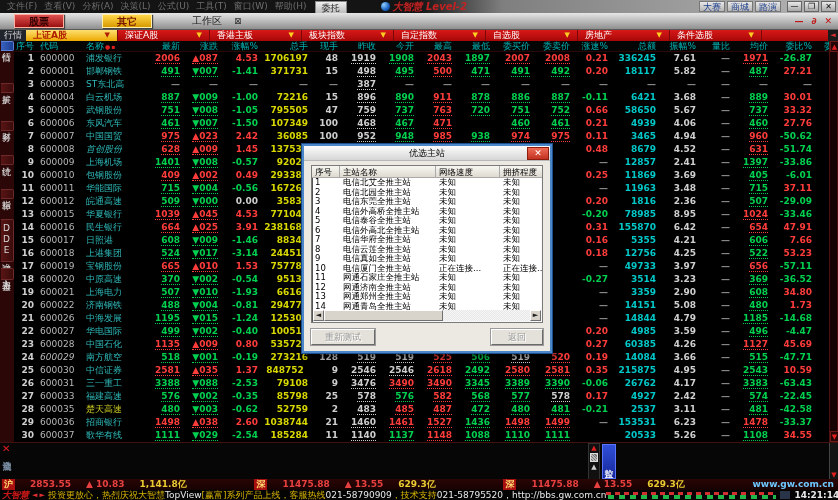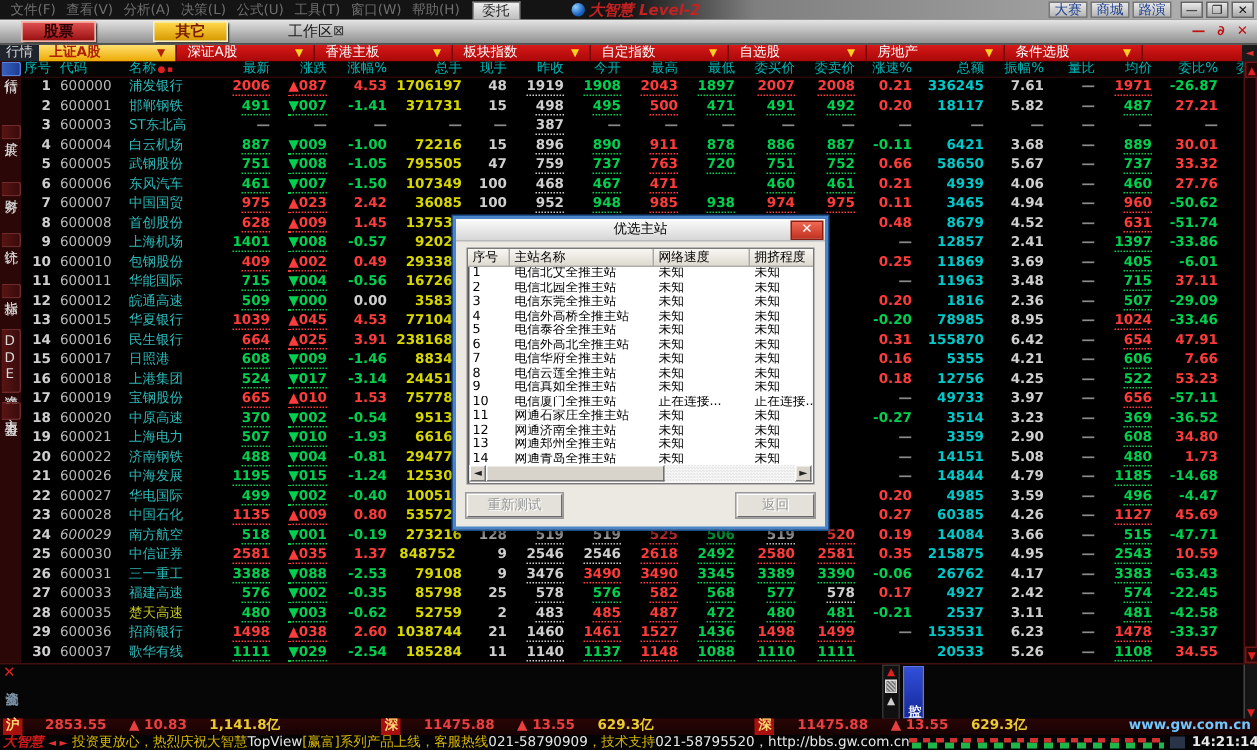--- a/index.html
+++ b/index.html
@@ -26,21 +26,21 @@
   
   #toolbar { position:absolute; left:0; top:13px; width:838px; height:17px;
     background:linear-gradient(#e6e6e6,#8f8f8f); border-bottom:1px solid #5a5a5a;
     display:flex; align-items:center; font-size:10px; }
   .tb-stock { margin-left:14px; background:linear-gradient(#e05050,#991010); color:#2a0000;
     font-weight:bold; padding:0 14px; height:14px; line-height:13px; border:1px solid #ffb0a0;
     box-shadow:1px 1px 1px #444; }
   .tb-other { margin-left:38px; background:linear-gradient(#ffd84a,#d89a00); color:#7a1a00;
     font-weight:bold; padding:0 14px; height:14px; line-height:13px; border:1px solid #fff0b0;
     box-shadow:1px 1px 1px #444;}
-  .tb-workspace { margin-left:40px; color:#1a1a1a; display:flex; align-items:center; gap:0;}
+  .tb-workspace { margin-left:40px; color:#1a1a1a; display:flex; align-items:center; gap:12px;}
   .ws-icon { font-size:9px; color:#333; }
   #tb-right { margin-left:auto; display:flex; gap:8px; padding-right:6px;
     color:#c01010; font-weight:bold; font-size:9px;}
   #tb-right span { cursor:default; }
 
   
   #tabstrip { position:absolute; left:0; top:30px; width:838px; height:11px;
     background:linear-gradient(#d81818,#a80808); display:flex; align-items:stretch;
     font-size:9px; color:#fff; }
   .ts-label { background:#20242c; color:#d8d8d8; padding:0 4px; line-height:11px; }
@@ -436,21 +436,21 @@
       <span class="tc" style="width: 48px;"><span style="color: rgb(0, 200, 200);">3465</span></span>
       <span class="tc" style="width: 40px;"><span style="color: rgb(207, 207, 207);">4.94</span></span>
       <span class="tc" style="width: 34px;"><span style="color: rgb(138, 138, 138);">—</span></span>
       <span class="tc" style="width: 38px;"><span class="u" style="color: rgb(255, 60, 60);">960</span></span>
       <span class="tc" style="width: 44px;"><span style="color: rgb(0, 208, 80);">-50.62</span></span>
       <span class="tc" style="width: 30px;"></span>
     </div>
     <div class="trow">
       <span class="tc" style="width: 24px;"><span style="color: rgb(207, 207, 207);">8</span></span>
       <span class="tc left" style="width: 46px;"><span style="color: rgb(184, 184, 184);">600008</span></span>
-      <span class="tc left" style="width: 62px;"><span style="color: rgb(47, 184, 184);">首创股份</span></span>
+      <span class="tc left" style="width: 62px; font-style: italic;"><span style="color: rgb(47, 184, 184);">首创股份</span></span>
       <span class="tc" style="width: 38px;"><span class="u" style="color: rgb(255, 60, 60);">628</span></span>
       <span class="tc" style="width: 38px;"><span class="u" style="color: rgb(255, 60, 60);">▲009</span></span>
       <span class="tc" style="width: 40px;"><span style="color: rgb(255, 60, 60);">1.45</span></span>
       <span class="tc" style="width: 50px;"><span style="color: rgb(216, 216, 0);">137535</span></span>
       <span class="tc" style="width: 30px;"></span>
       <span class="tc" style="width: 38px;"></span>
       <span class="tc" style="width: 38px;"></span>
       <span class="tc" style="width: 38px;"></span>
       <span class="tc" style="width: 38px;"></span>
       <span class="tc" style="width: 40px;"></span>

